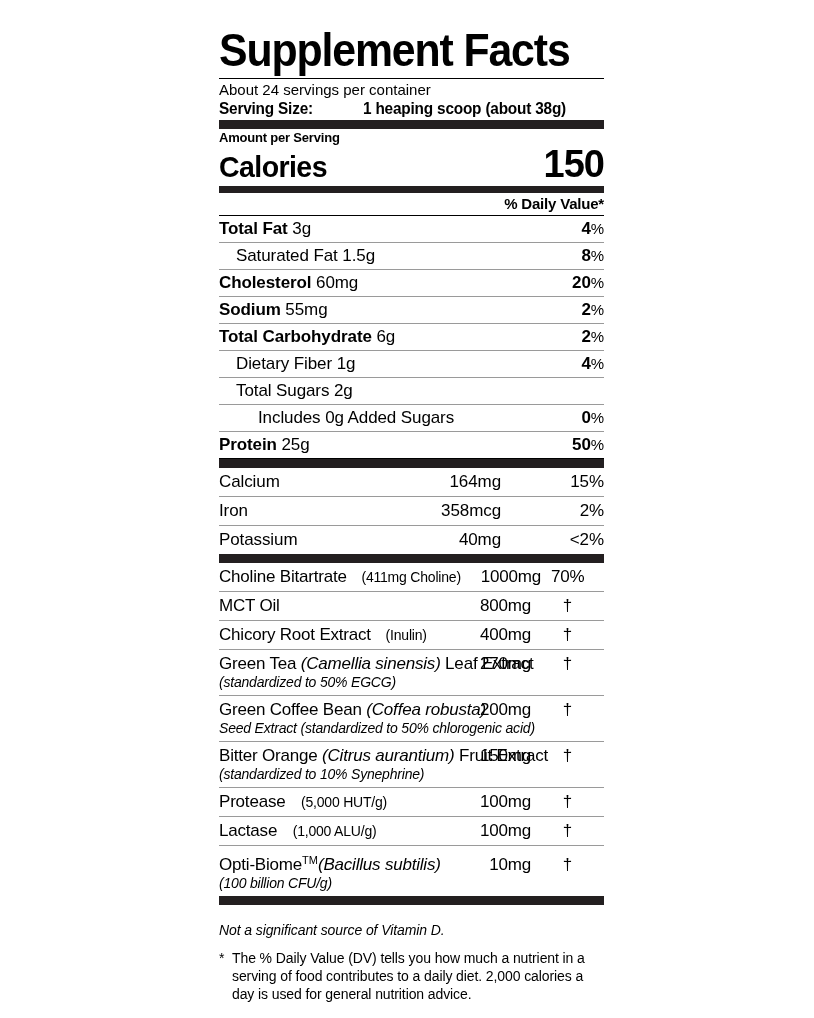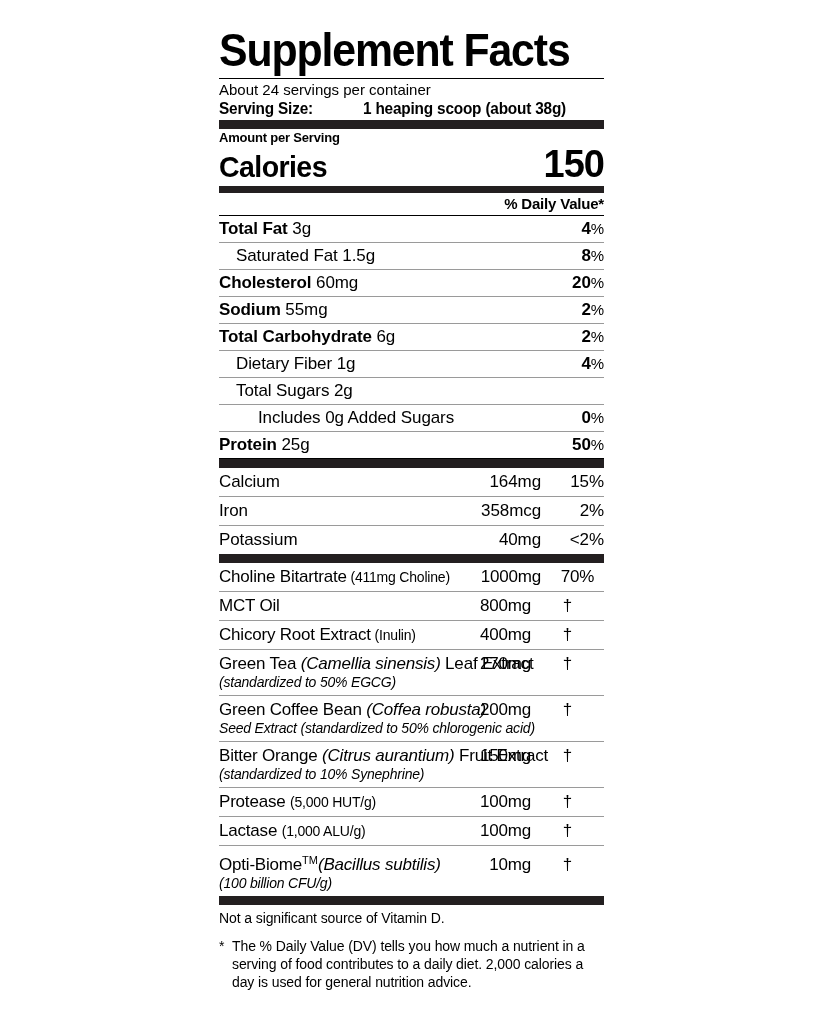--- a/index.html
+++ b/index.html
@@ -120,50 +120,52 @@
   .ind2 { padding-left: 39px; }
 
   
   .mrow {
     display: flex;
     align-items: baseline;
     font-size: 17px;
     line-height: 20px;
     padding: 4px 0 4px;
     letter-spacing: -0.1px;
+    gap: 40px;
   }
   .mrow .nm   { flex: 1 1 auto; white-space: nowrap; }
   .mrow .amt  { flex: 0 0 auto; text-align: right; padding-right: 10px; }
   .mrow .dv   { flex: 0 0 53px; text-align: right; white-space: nowrap; }
 
   
   .irow {
     display: flex;
     align-items: baseline;
     font-size: 17px;
     line-height: 20px;
     padding: 4px 0 4px;
     letter-spacing: -0.2px;
   }
   .irow .nmwrap { flex: 1 1 auto; min-width: 0; }
   .irow .nm   { white-space: nowrap; }
   .irow .sub  { font-size: 14px; line-height: 17px; white-space: nowrap; font-style: italic; }
-  .irow .paren{ font-size: 14px; }
+  .irow .paren{ font-size: 14px; margin-left: 11px; }
   .irow .sci  { font-style: italic; }
   .irow .amt  { flex: 0 0 auto; text-align: left; padding-right: 10px; white-space: nowrap; }
-  .irow .dv   { flex: 0 0 53px; text-align: center; white-space: nowrap; }
+  .irow .dv   { flex: 0 0 53px; text-align: left; white-space: nowrap; }
   .irow .dv.dag { text-align: center; padding-right: 10px; }
   .tm { font-size: 11px; vertical-align: 0.55em; letter-spacing: 0; }
 
   
   .foot-note {
     font-size: 14px;
     line-height: 18px;
-    padding-top: 4px;
+    padding-top: 16px;
     letter-spacing: -0.1px;
+    font-style: italic;
   }
   .foot-star {
     display: flex;
     font-size: 14px;
     line-height: 18px;
     padding-top: 10px;
     letter-spacing: -0.1px;
   }
   .foot-star .star { flex: 0 0 13px; }
   .foot-star .txt  { flex: 1 1 auto; }

